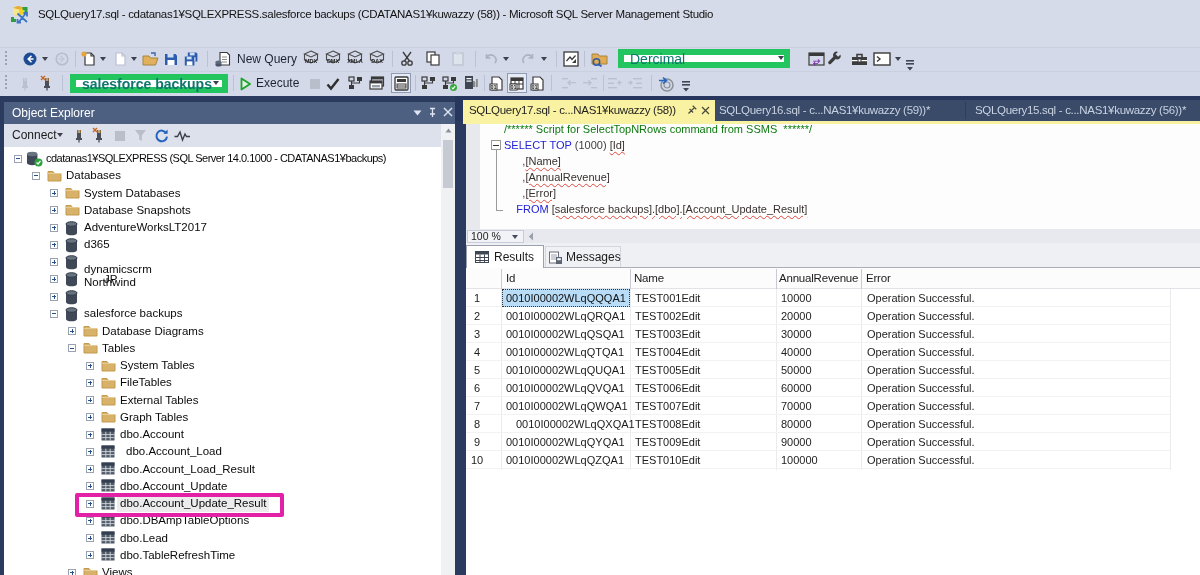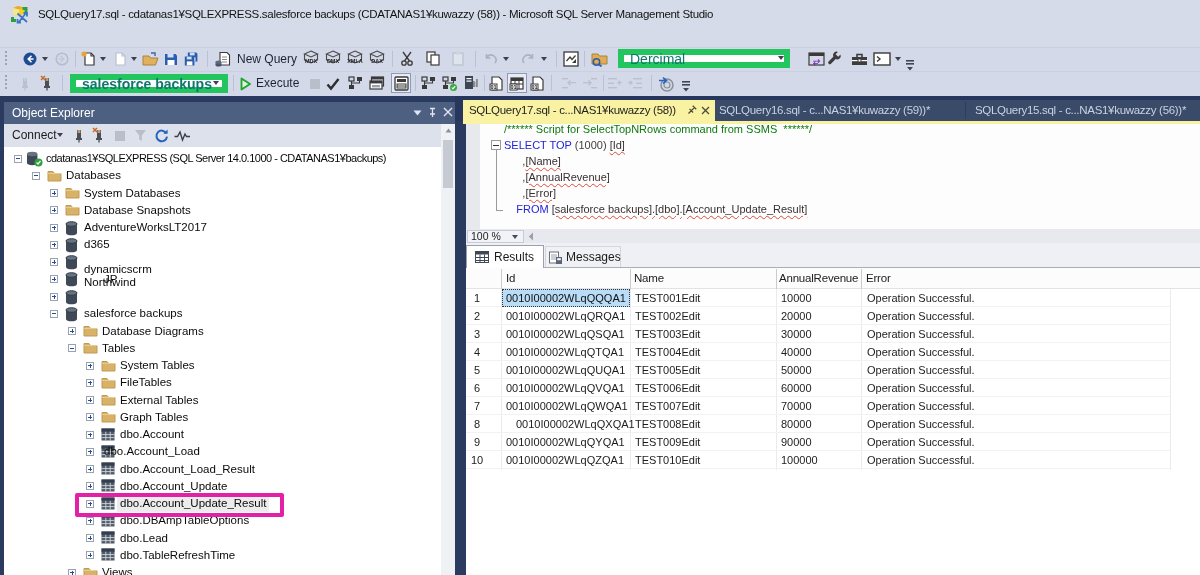--- a/index.html
+++ b/index.html
@@ -543,21 +543,21 @@
     <b></b>
   </div>
 <svg class="ab " style="left:101px;top:444.85px" width="14" height="13" viewBox="0 0 14 13">
     <rect x="0.5" y="0.5" width="13" height="12" fill="#505b69"></rect>
     <rect x="0.5" y="0.5" width="13" height="3.2" fill="#333f50"></rect>
     <line x1="0.5" y1="6.6" x2="13.5" y2="6.6" stroke="#dfe3e8" stroke-width="0.8"></line>
     <line x1="0.5" y1="9.6" x2="13.5" y2="9.6" stroke="#dfe3e8" stroke-width="0.8"></line>
     <line x1="4.8" y1="3.7" x2="4.8" y2="12.5" stroke="#dfe3e8" stroke-width="0.8"></line>
     <line x1="9.2" y1="3.7" x2="9.2" y2="12.5" stroke="#dfe3e8" stroke-width="0.8"></line>
   </svg>
-<div class="trow" style="left:104px;top:443.35px;line-height:17px;">dbo.Account_Load</div>
+<div class="trow" style="left:126px;top:443.35px;line-height:17px;">dbo.Account_Load</div>
 <div class="ab exp plus" style="left:86px;top:465.1px">
     <i></i>
     <b></b>
   </div>
 <svg class="ab " style="left:101px;top:462.1px" width="14" height="13" viewBox="0 0 14 13">
     <rect x="0.5" y="0.5" width="13" height="12" fill="#505b69"></rect>
     <rect x="0.5" y="0.5" width="13" height="3.2" fill="#333f50"></rect>
     <line x1="0.5" y1="6.6" x2="13.5" y2="6.6" stroke="#dfe3e8" stroke-width="0.8"></line>
     <line x1="0.5" y1="9.6" x2="13.5" y2="9.6" stroke="#dfe3e8" stroke-width="0.8"></line>
     <line x1="4.8" y1="3.7" x2="4.8" y2="12.5" stroke="#dfe3e8" stroke-width="0.8"></line>

